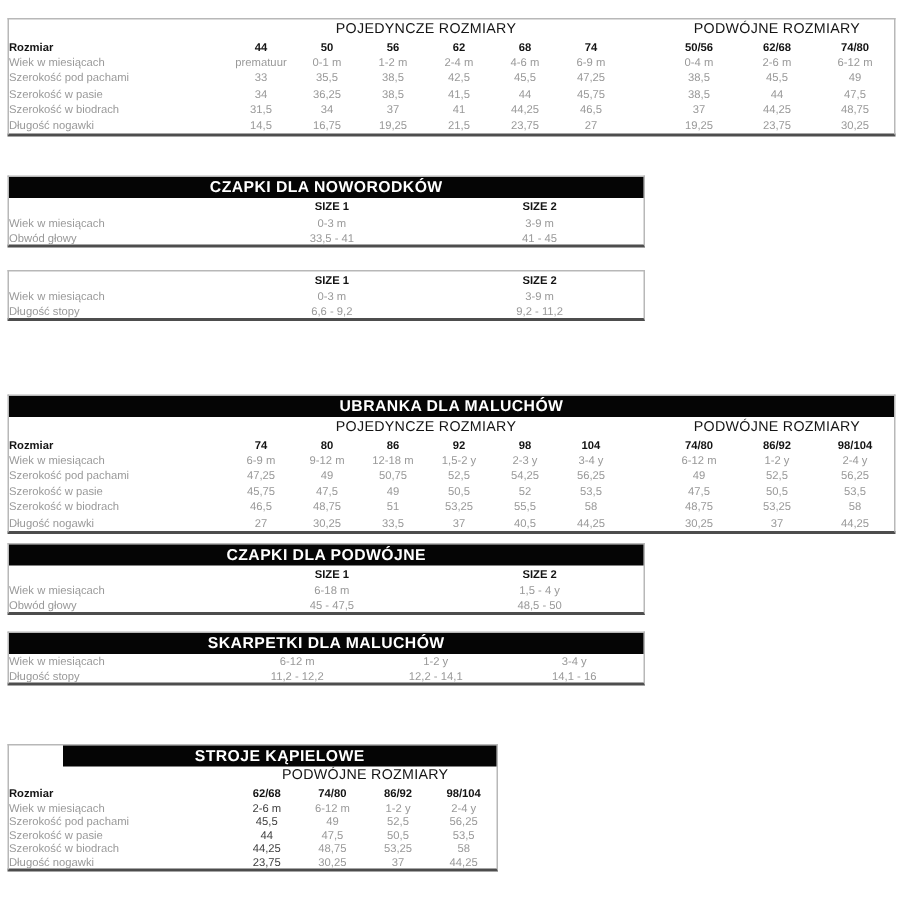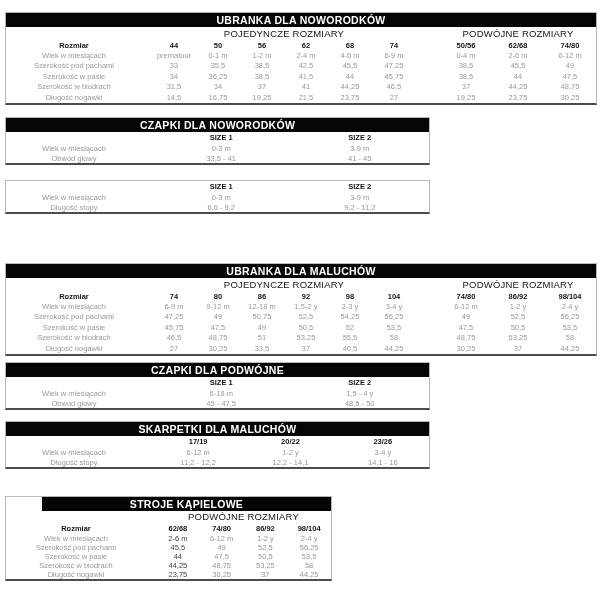--- a/index.html
+++ b/index.html
@@ -3,21 +3,21 @@
 <meta charset="utf-8">
 <style>
   html,body{margin:0;padding:0}
   body{width:600px;height:600px;background:#ffffff;font-family:"Liberation Sans",sans-serif;position:relative;overflow:hidden}
   .page{position:absolute;inset:0;background:#fff}
   .tbl{position:absolute;background:#fff;border:1px solid #b8b8b8;border-bottom:2px solid #4d4d4d;box-sizing:border-box}
   .bar{background:#050505;color:#fff;font-weight:700;text-align:center;font-size:10.5px;height:14px;line-height:14px;letter-spacing:.3px;white-space:nowrap}
   .t-swim .bar{margin-left:36px}
   .row{display:grid;align-items:center}
   .c{overflow:hidden;white-space:nowrap;font-size:7.5px;color:#999}
-  .lbl{text-align:center;padding-right:10px}
+  .lbl{text-align:left;padding-right:10px}
   .val{text-align:center}
   .ghead .c{font-weight:400;color:#141414;font-size:9.5px;text-align:center;letter-spacing:.2px}
   .shead .c{font-weight:700;color:#141414;font-size:7.5px}
   
   .t-wide .row{grid-template-columns:146px repeat(6,44px) 1fr repeat(3,52px);height:10.4px;line-height:10.4px}
   .t-wide .ghead{height:13px;line-height:13px}
   .t-wide .shead{height:11px;line-height:11px}
   .t-wide .ghead > :nth-child(2){grid-column:2 / span 6}
   .t-wide .ghead > :nth-child(3){grid-column:9 / span 3}
   .t-wide .shead > :nth-child(8),.t-wide .datarow > :nth-child(8){grid-column:9}
@@ -43,21 +43,20 @@
   #t4{left:5px;top:362px;width:425px}
   #t5{left:5px;top:421px;width:425px}
   #t6{left:5px;top:496px;width:327px}
 </style>
 </head>
 <body>
 
 <div class="page">
 
   <div id="t0" class="tbl t-wide">
-    <div class="bar">UBRANKA DLA NOWORODKÓW</div>
     <div class="body">
         <div class="row ghead">
           <div class="c lbl"></div>
           <div class="c grp">POJEDYNCZE ROZMIARY</div>
           <div class="c grp">PODWÓJNE ROZMIARY</div>
         </div>
         <div class="row shead">
           <div class="c lbl">Rozmiar</div>
           <div class="c val">44</div>
           <div class="c val">50</div>
@@ -273,26 +272,20 @@
           <div class="c lbl">Obwód głowy</div>
           <div class="c val">45 - 47,5</div>
           <div class="c val">48,5 - 50</div>
         </div>
       </div>
   </div>
 
   <div id="t5" class="tbl t-small3">
     <div class="bar">SKARPETKI DLA MALUCHÓW</div>
     <div class="body">
-        <div class="row shead">
-          <div class="c lbl"></div>
-          <div class="c val">17/19</div>
-          <div class="c val">20/22</div>
-          <div class="c val">23/26</div>
-        </div>
         <div class="row datarow">
           <div class="c lbl">Wiek w miesiącach</div>
           <div class="c val">6-12 m</div>
           <div class="c val">1-2 y</div>
           <div class="c val">3-4 y</div>
         </div>
         <div class="row datarow">
           <div class="c lbl">Długość stopy</div>
           <div class="c val">11,2 - 12,2</div>
           <div class="c val">12,2 - 14,1</div>

